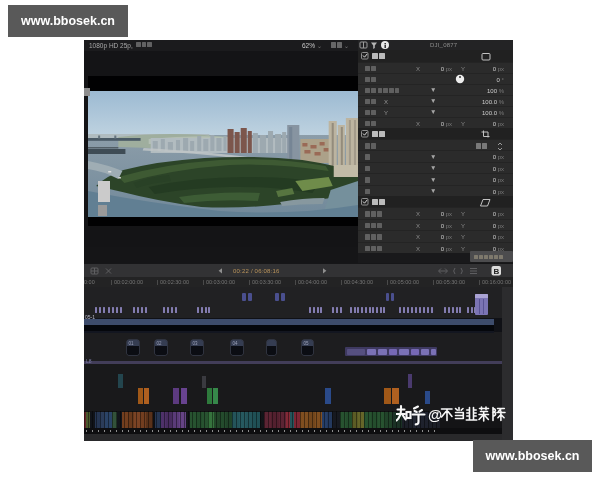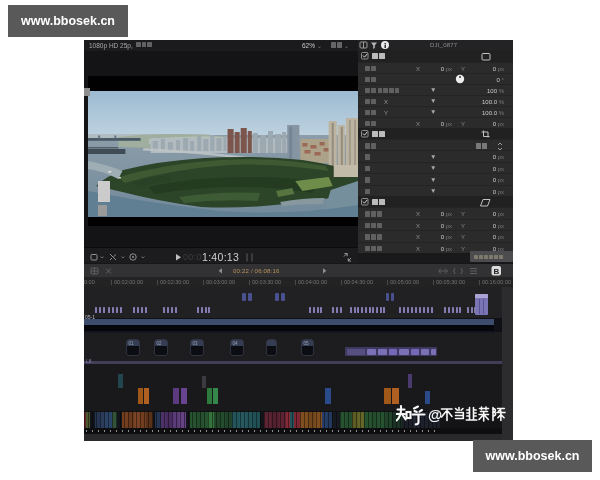--- a/index.html
+++ b/index.html
@@ -144,42 +144,20 @@
         <path d="M0 100 Q60 112 130 120 Q200 125 267 114 L267 126 L0 126 Z" fill="#617f93"></path>
         <path d="M0 70 Q20 74 34 80 L30 88 Q15 80 0 78 Z" fill="#9fadb4"></path>
         <rect x="20" y="80" width="3" height="1.5" fill="#e0e0e0"></rect>
         <rect x="30" y="86" width="2.5" height="1.5" fill="#d4d4d4"></rect>
       </svg></div>
       <div class="abs" style="left:0;top:37px;width:6px;height:8px;background:#8e8e8e;"></div>
       <div class="abs" style="left:14px;top:130px;width:12px;height:21px;background:#cbcbcb;"></div>
       <div class="abs" style="left:14px;top:154px;width:9px;height:11px;background:#9a9a9a;"></div>
     </div>
 
-    <div id="transport">
-      <svg width="274" height="16" viewBox="0 0 274 16" style="position:absolute;left:0;top:0;">
-        <g stroke="#8f8f8f" fill="none" stroke-width="1">
-          <rect x="7" y="6.5" width="6" height="5.5" rx="1"></rect>
-          <path d="M16.5 8.5 l1.5 1.5 1.5-1.5" stroke="#6a6a6a"></path>
-          <path d="M26 6 l6 6 M32 6.5 l-2.5 2.2 M28 10 l-2 2"></path>
-          <path d="M37.5 8.5 l1.5 1.5 1.5-1.5" stroke="#6a6a6a"></path>
-          <circle cx="49" cy="9" r="3.2"></circle>
-          <path d="M57.5 8.5 l1.5 1.5 1.5-1.5" stroke="#6a6a6a"></path>
-        </g>
-        <circle cx="49" cy="9" r="1" fill="#8f8f8f"></circle>
-        <path d="M92 6 l5 3.2 -5 3.2 Z" fill="#c0c0c0"></path>
-        <g stroke="#4a4a4c" stroke-width="1.4" fill="none">
-          <path d="M163 5.5 v8 M168 5.5 v8"></path>
-        </g>
-        <g stroke="#9a9a9a" stroke-width="1" fill="none">
-          <path d="M263 5.5 l-3 3 M260.5 5.5 h2.7 v2.7 M264 13 l3-3 M266.9 13 h-2.7 v-2.7"></path>
-        </g>
-      </svg>
-      <span style="position:absolute;left:99px;top:4px;font-size:9px;color:#3c3c3e;letter-spacing:.3px;">00:0</span>
-      <span style="position:absolute;left:118px;top:3px;font-size:10.5px;color:#cfcfcf;letter-spacing:.3px;">1:40:13</span>
-    </div>
 
     <div id="inspector">
 
       <div class="abs" style="left:0;top:0;width:155px;height:10px;background:#232325;">
         <svg width="155" height="10" viewBox="0 0 155 10" style="position:absolute;left:0;top:0;">
           <g stroke="#9a9a9a" fill="none" stroke-width="1">
             <rect x="2" y="2" width="7" height="6" rx="1"></rect>
               <path d="M5.5 2 v6"></path>
           </g>
           <path d="M13 2.5 h6 l-2.2 3 v2.5 l-1.6 1 v-3.5 Z" fill="#b5b5b5"></path>

